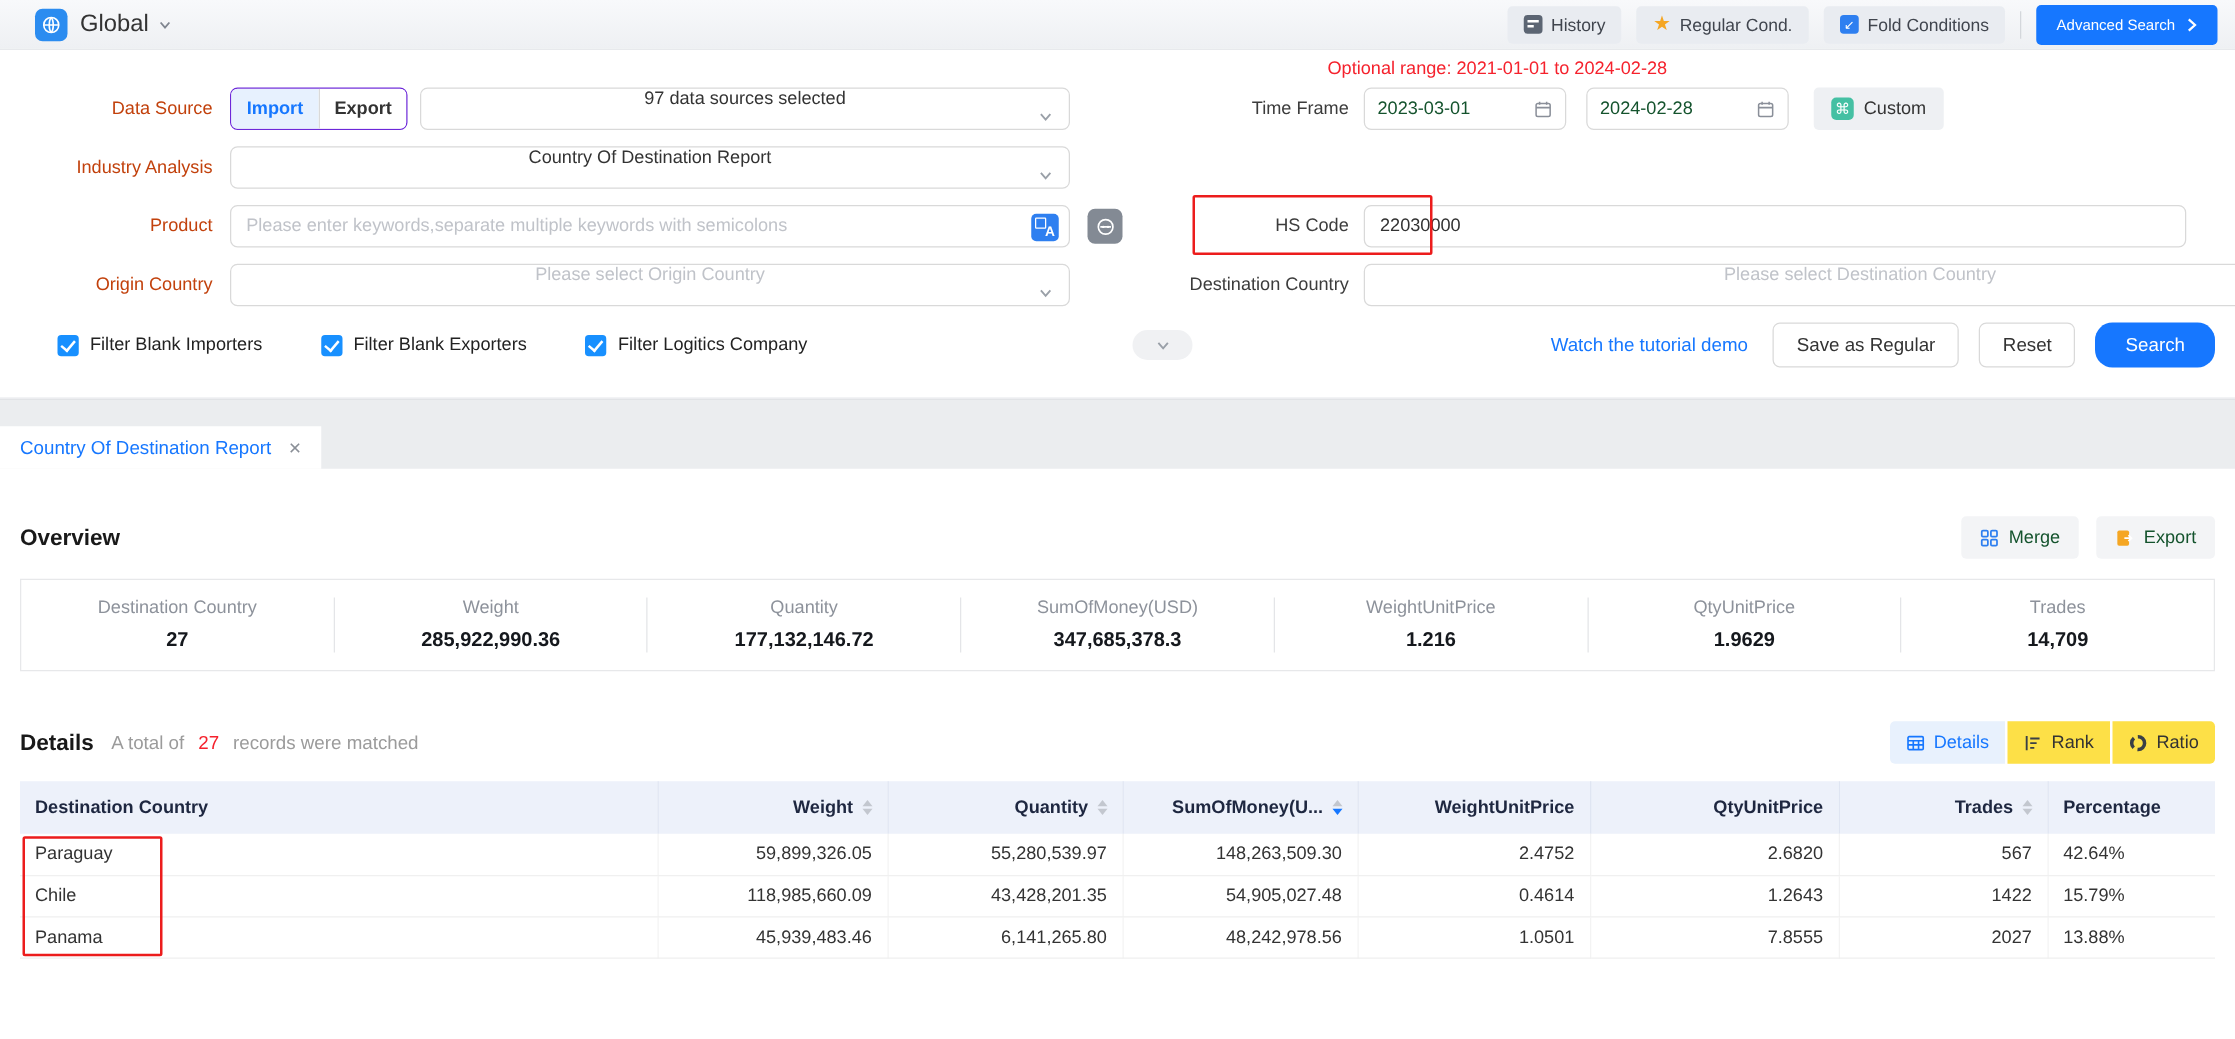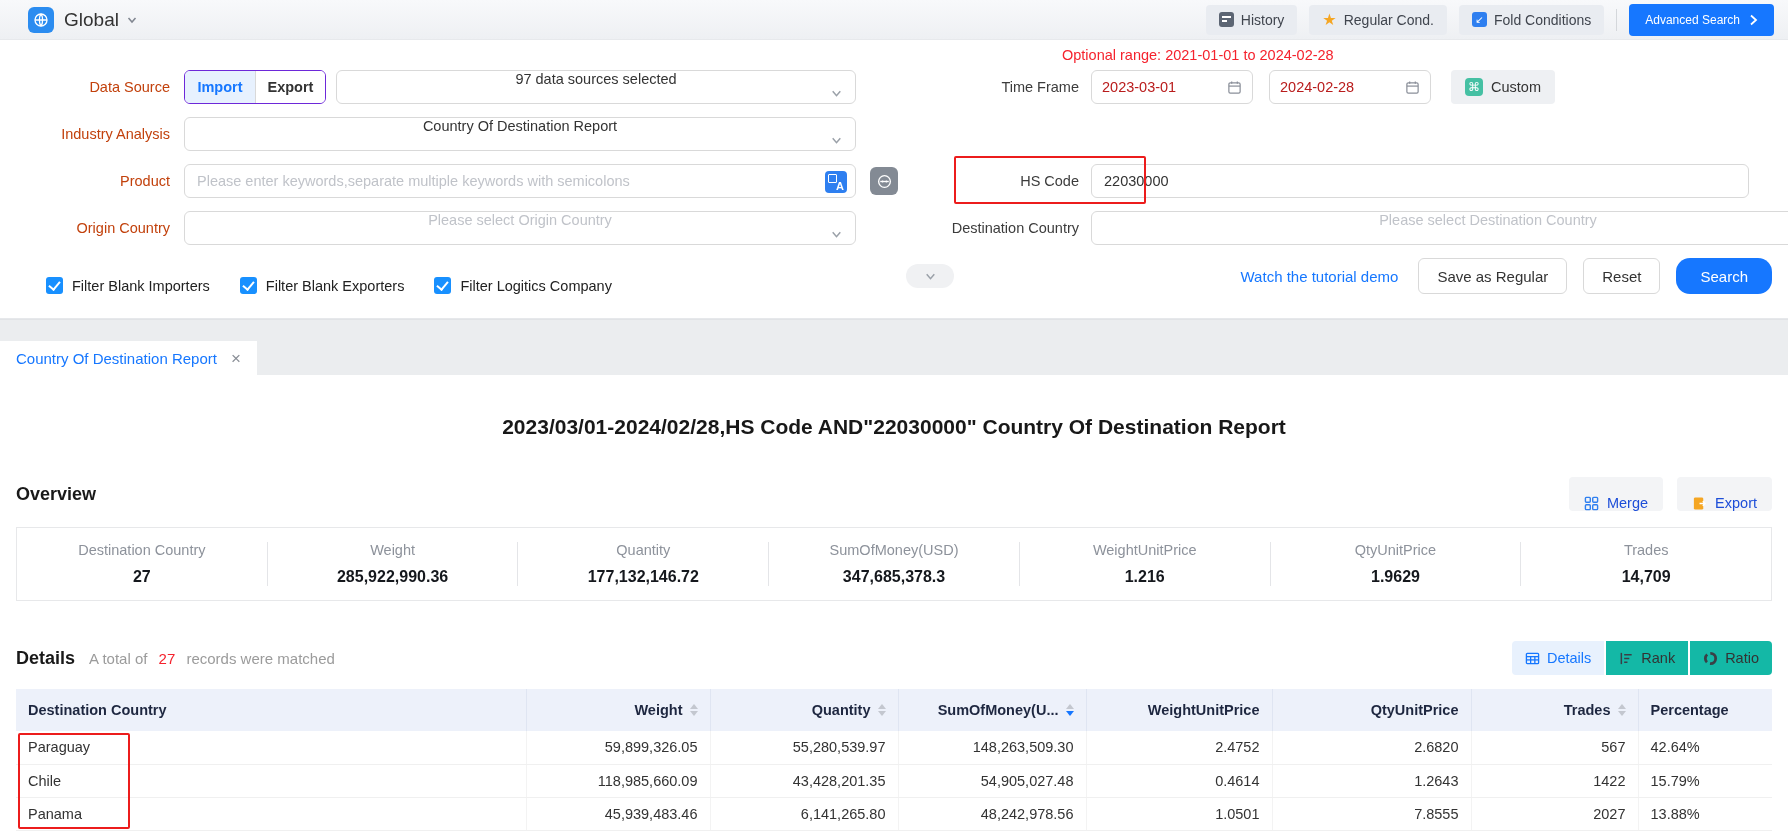--- a/index.html
+++ b/index.html
@@ -58,30 +58,30 @@
     border-radius:4px; cursor:pointer; }
   .trans-ic::before { content:""; position:absolute; left:3px; top:3px; width:7px; height:7px;
     border:1.5px solid #fff; border-radius:1px; }
   .trans-ic::after { content:"A"; position:absolute; right:3px; bottom:1px; color:#fff;
     font-size:11px; font-weight:bold; }
   .engine-btn { width:28px; height:28px; background:#838a94; border-radius:6px; margin-left:14px;
     display:flex; align-items:center; justify-content:center; cursor:pointer; flex:none; }
   .frow-right { position:absolute; left:905px; top:0; height:34px; display:flex; align-items:center; }
   .flabel-r { width:170px; text-align:right; padding-right:12px; font-size:14.5px; color:#3c3c3c; flex:none; }
   .datebox { width:162px; border:1px solid #d9d9d9; border-radius:6px; height:34px; display:flex;
-    align-items:center; padding:0 10px; font-size:14.5px; color:#b91c1c; cursor:pointer; }
+    align-items:center; padding:0 10px; font-size:14.5px; color:#14532d; cursor:pointer; }
   .datebox .cal { margin-left:auto; display:flex; }
   .custom-btn { height:34px; background:#eef0f3; border-radius:4px; display:flex; align-items:center;
     gap:8px; padding:0 14px; font-size:14.5px; color:#333; cursor:pointer; }
   .cmd-ic { width:18px; height:18px; background:#45c0a3; border-radius:4px; color:#fff;
     display:flex; align-items:center; justify-content:center; font-size:12px; }
   .hs-redbox { position:absolute; left:938px; top:-8px; width:192px; height:48px;
     border:2px solid #ec1c1c; border-radius:2px; pointer-events:none; }
 
-  .frow-checks { display:flex; align-items:flex-end; height:36px; margin-bottom:0; position:relative; padding-left:30px; }
+  .frow-checks { display:flex; align-items:center; height:36px; margin-bottom:0; position:relative; padding-left:30px;gap:17px; }
   .cb-item { display:flex; align-items:center; margin-right:30px; cursor:pointer; }
   .cb-box { width:17px; height:17px; background:#1890ff; border-radius:3px; position:relative; margin-right:9px; }
   .cb-box::after { content:""; position:absolute; left:5px; top:2px; width:5px; height:9px;
     border:solid #fff; border-width:0 2px 2px 0; transform:rotate(40deg); }
   .cb-label { font-size:14.5px; color:#222; }
   .collapse-pill { position:absolute; left:890px; top:6px; width:48px; height:24px; background:#f0f1f3;
     border-radius:12px; display:flex; align-items:center; justify-content:center; cursor:pointer; }
   .form-actions { margin-left:auto; display:flex; align-items:center; gap:16px; }
   .tutorial-link { color:#1677ff; font-size:15px; cursor:pointer; margin-right:4px; }
   .btn-outline { height:36px; border:1px solid #d9d9d9; border-radius:6px; background:#fff;
@@ -94,34 +94,34 @@
   .tab { background:#fff; height:34px; display:flex; align-items:center; padding:0 16px; gap:14px;
     color:#1677ff; font-size:15px; cursor:pointer; }
   .tab-close { color:#8a8f97; font-size:17px; line-height:1; cursor:pointer; }
 
   
   .content { padding:0 16px; }
   .report-title { text-align:center; margin-top:40px; font-size:21px; font-weight:700; color:#181818; }
   .overview-row { display:flex; align-items:center; margin-top:38px; }
   .h2 { font-size:18px; font-weight:700; color:#191919; }
   .ov-buttons { margin-left:auto; display:flex; gap:14px; }
-  .ov-btn { height:34px; background:#f3f4f6; border-radius:4px; display:flex; align-items:flex-end;
-    gap:8px; padding:0 15px; font-size:14.5px; color:#1d4ed8; cursor:pointer; }
+  .ov-btn { height:34px; background:#f3f4f6; border-radius:4px; display:flex; align-items:center;
+    gap:8px; padding:0 15px; font-size:14.5px; color:#14532d; cursor:pointer; }
   .stats { display:flex; border:1px solid #e7e8ea; margin-top:16px; height:74px; align-items:center; }
   .stat { flex:1; text-align:center; border-right:1px solid #e4e5e8; }
   .stat:last-child { border-right:none; }
   .s-label { color:#8d929b; font-size:14.5px; margin-bottom:10px; }
   .s-value { color:#15181d; font-size:16px; font-weight:700; }
 
   .details-row { display:flex; align-items:center; margin-top:40px; }
   .details-sub { margin-left:14px; color:#9b9b9b; font-size:15px; }
   .count-red { color:#f5222d; margin:0 7px; }
   .view-seg { margin-left:auto; display:flex; gap:2px; }
   .view-btn { height:34px; display:flex; align-items:center; gap:7px; padding:0 13px;
-    font-size:14.5px; background:#14b8a6; color:#333; cursor:pointer; }
+    font-size:14.5px; background:#fde047; color:#333; cursor:pointer; }
   .view-btn:first-child { border-radius:4px 0 0 4px; }
   .view-btn:last-child { border-radius:0 4px 4px 0; }
   .view-btn.active { background:#e8f1fd; color:#1677ff; }
 
   .table-wrap { margin-top:14px; position:relative; }
   table { width:100%; border-collapse:collapse; font-size:14.5px; table-layout:fixed; }
   thead th { background:#edf1fa; height:42px; font-weight:700; color:#1e2740;
     padding:0 12px; border-right:1px solid #dfe5f2; }
   thead th:last-child { border-right:none; }
   .th-flex { display:flex; align-items:center; }
@@ -319,21 +319,20 @@
 </div>
 
 <div class="tabbar">
   <div class="tab">
     <span>Country Of Destination Report</span>
     <span class="tab-close">×</span>
   </div>
 </div>
 
 <div class="content">
-  <div class="report-title">2023/03/01-2024/02/28,HS Code AND"22030000" Country Of Destination Report</div>
 
   <div class="overview-row">
     <div class="h2">Overview</div>
     <div class="ov-buttons">
       <div class="ov-btn">
         <span style="display:flex">
           <svg width="15" height="15" viewBox="0 0 16 16" fill="none" stroke="#2e7ff0" stroke-width="1.5">
             <rect x="1.5" y="1.5" width="5.2" height="5.2" rx="1"></rect>
               <rect x="9.3" y="1.5" width="5.2" height="5.2" rx="1"></rect>
             <rect x="1.5" y="9.3" width="5.2" height="5.2" rx="1"></rect>

